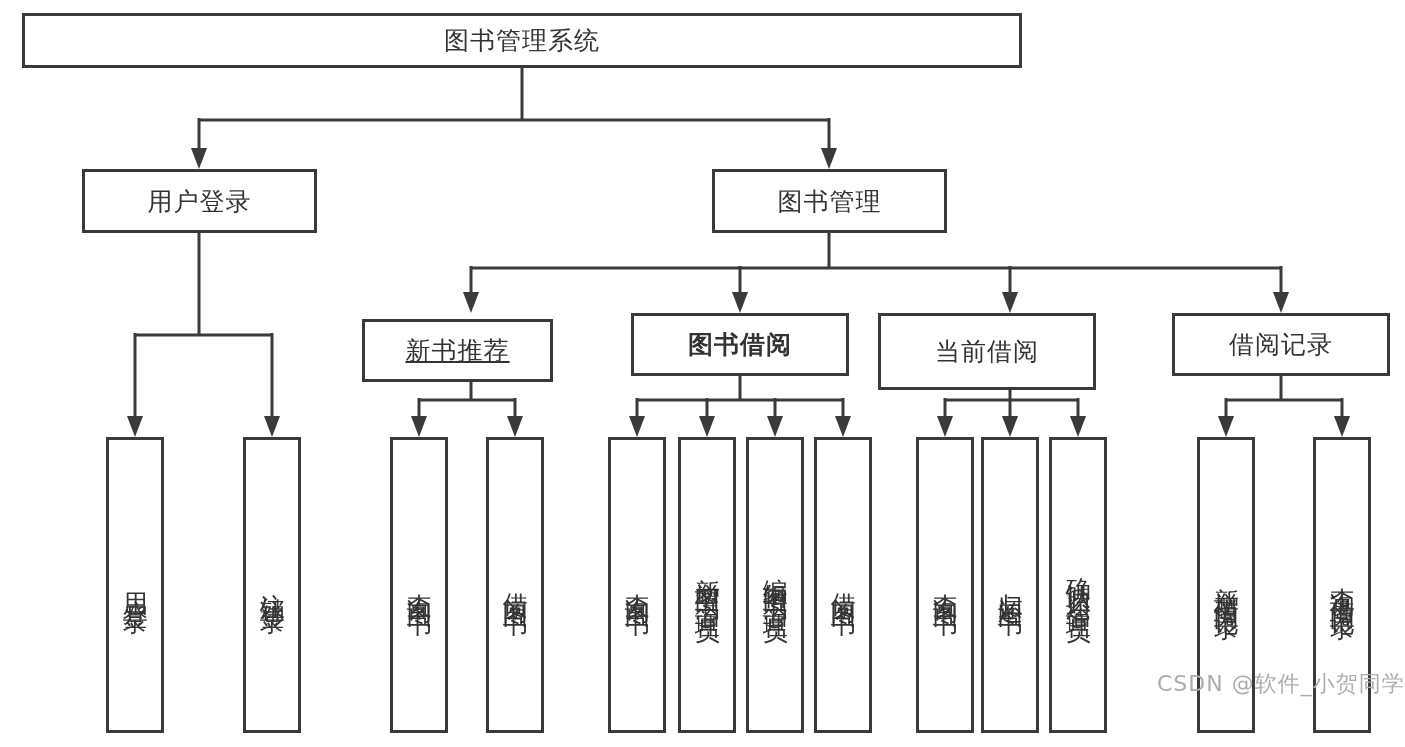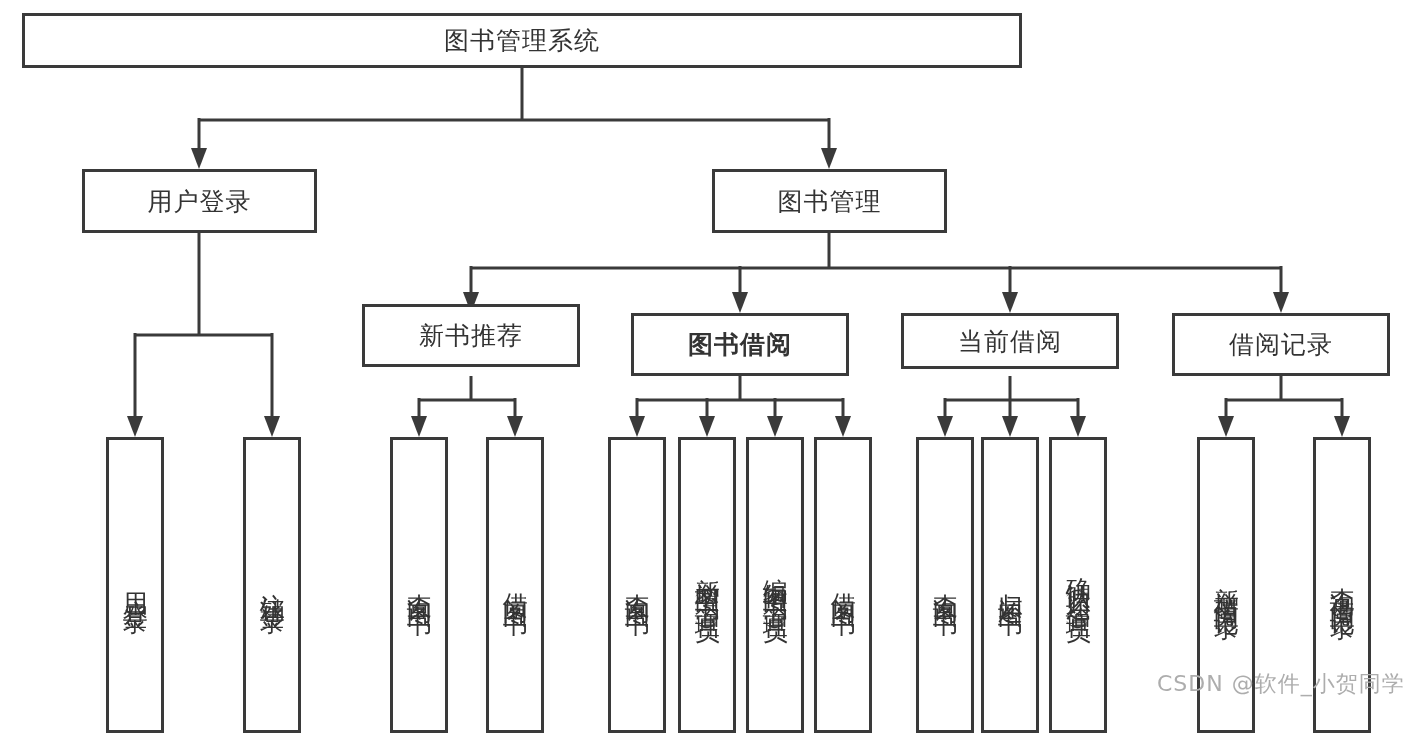--- a/index.html
+++ b/index.html
@@ -70,23 +70,23 @@
     <polygon points="1070,416 1086,416 1078,437"></polygon>
     <polygon points="1218,416 1234,416 1226,437"></polygon>
     <polygon points="1334,416 1350,416 1342,437"></polygon>
   </svg>
 
   <div class="node h-node" style="left:22px;top:13px;width:1000px;height:55px;">图书管理系统</div>
 
   <div class="node h-node" style="left:82px;top:169px;width:235px;height:64px;">用户登录</div>
   <div class="node h-node" style="left:712px;top:169px;width:235px;height:64px;text-align:right;">图书管理</div>
 
-  <div class="node h-node" style="left:362px;top:304px;width:218px;height:63px;">新书推荐</div>
+  <div class="node h-node" style="left:362px;top:319px;width:191px;height:63px;text-decoration:underline;">新书推荐</div>
   <div class="node h-node" style="left:631px;top:313px;width:218px;height:63px;font-weight:bold;">图书借阅</div>
-  <div class="node h-node" style="left:901px;top:313px;width:218px;height:56px;">当前借阅</div>
+  <div class="node h-node" style="left:878px;top:313px;width:218px;height:77px;">当前借阅</div>
   <div class="node h-node" style="left:1172px;top:313px;width:218px;height:63px;">借阅记录</div>
 
   <div class="node v-node" style="left:106px;top:437px;width:58px;height:296px;">
     <span class="vtext">用户登录</span>
   </div>
   <div class="node v-node" style="left:243px;top:437px;width:58px;height:296px;">
     <span class="vtext">注销登录</span>
   </div>
 
   <div class="node v-node" style="left:390px;top:437px;width:58px;height:296px;">

